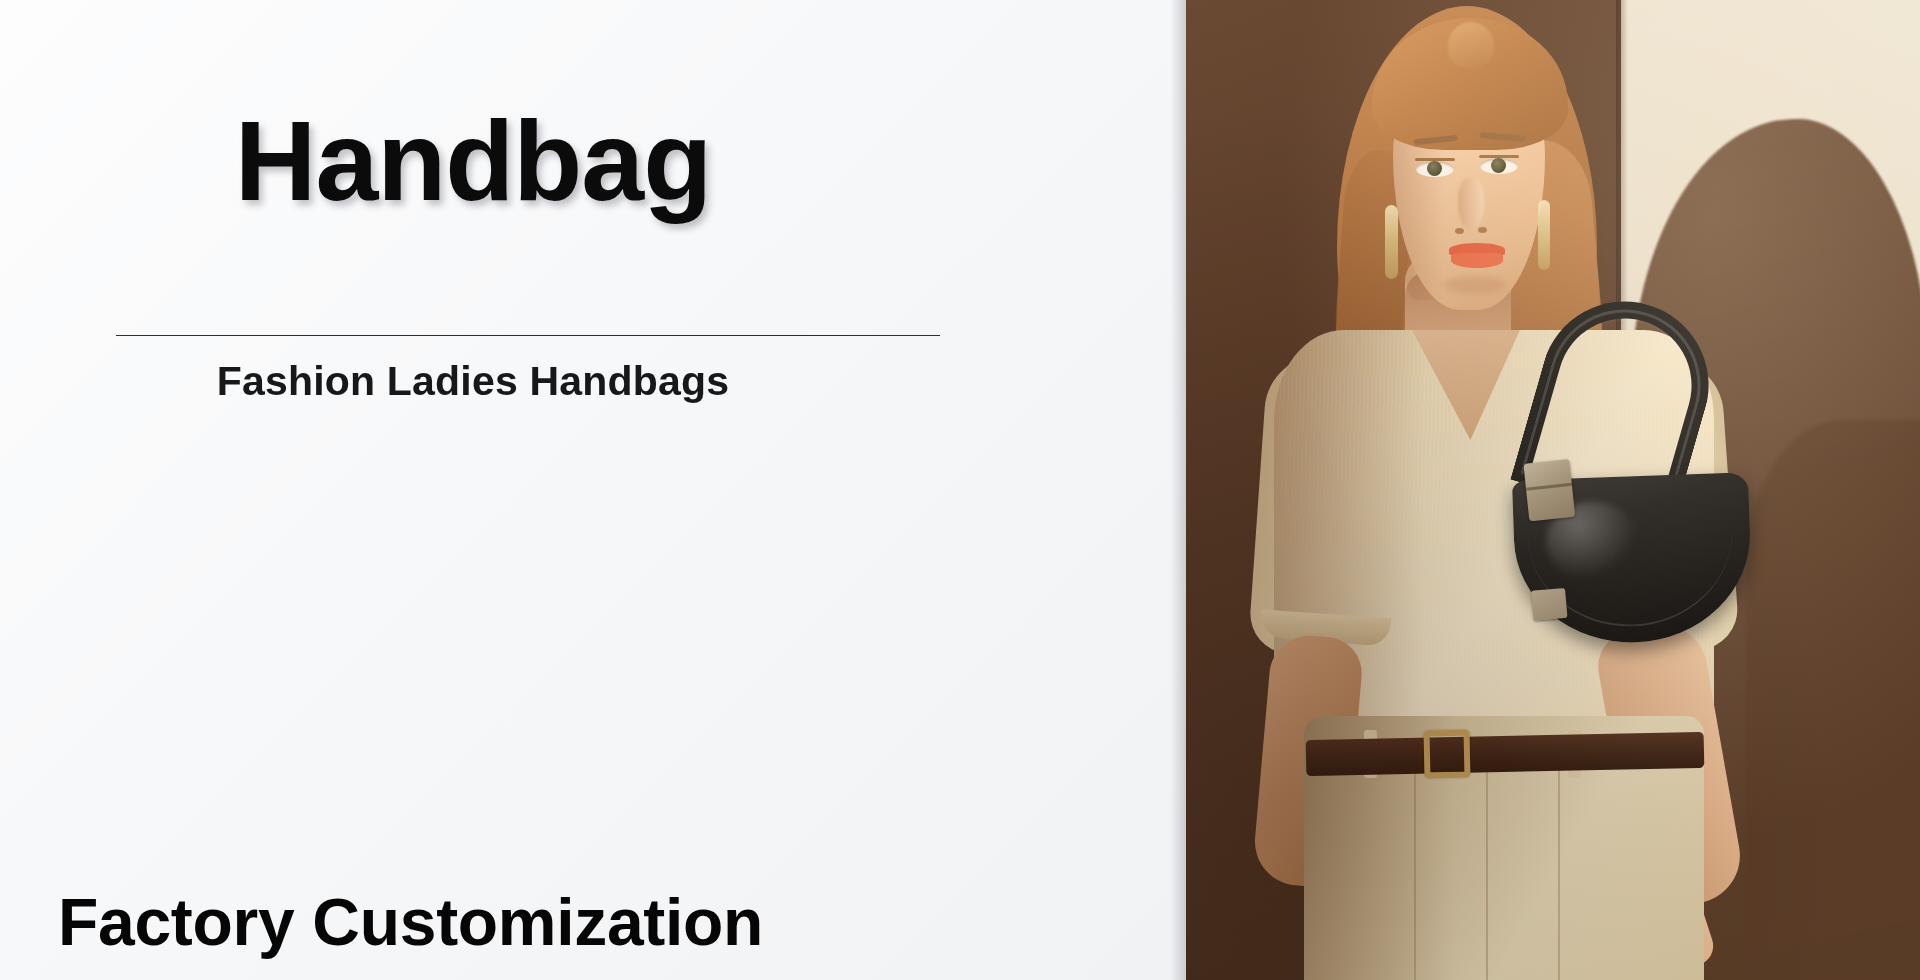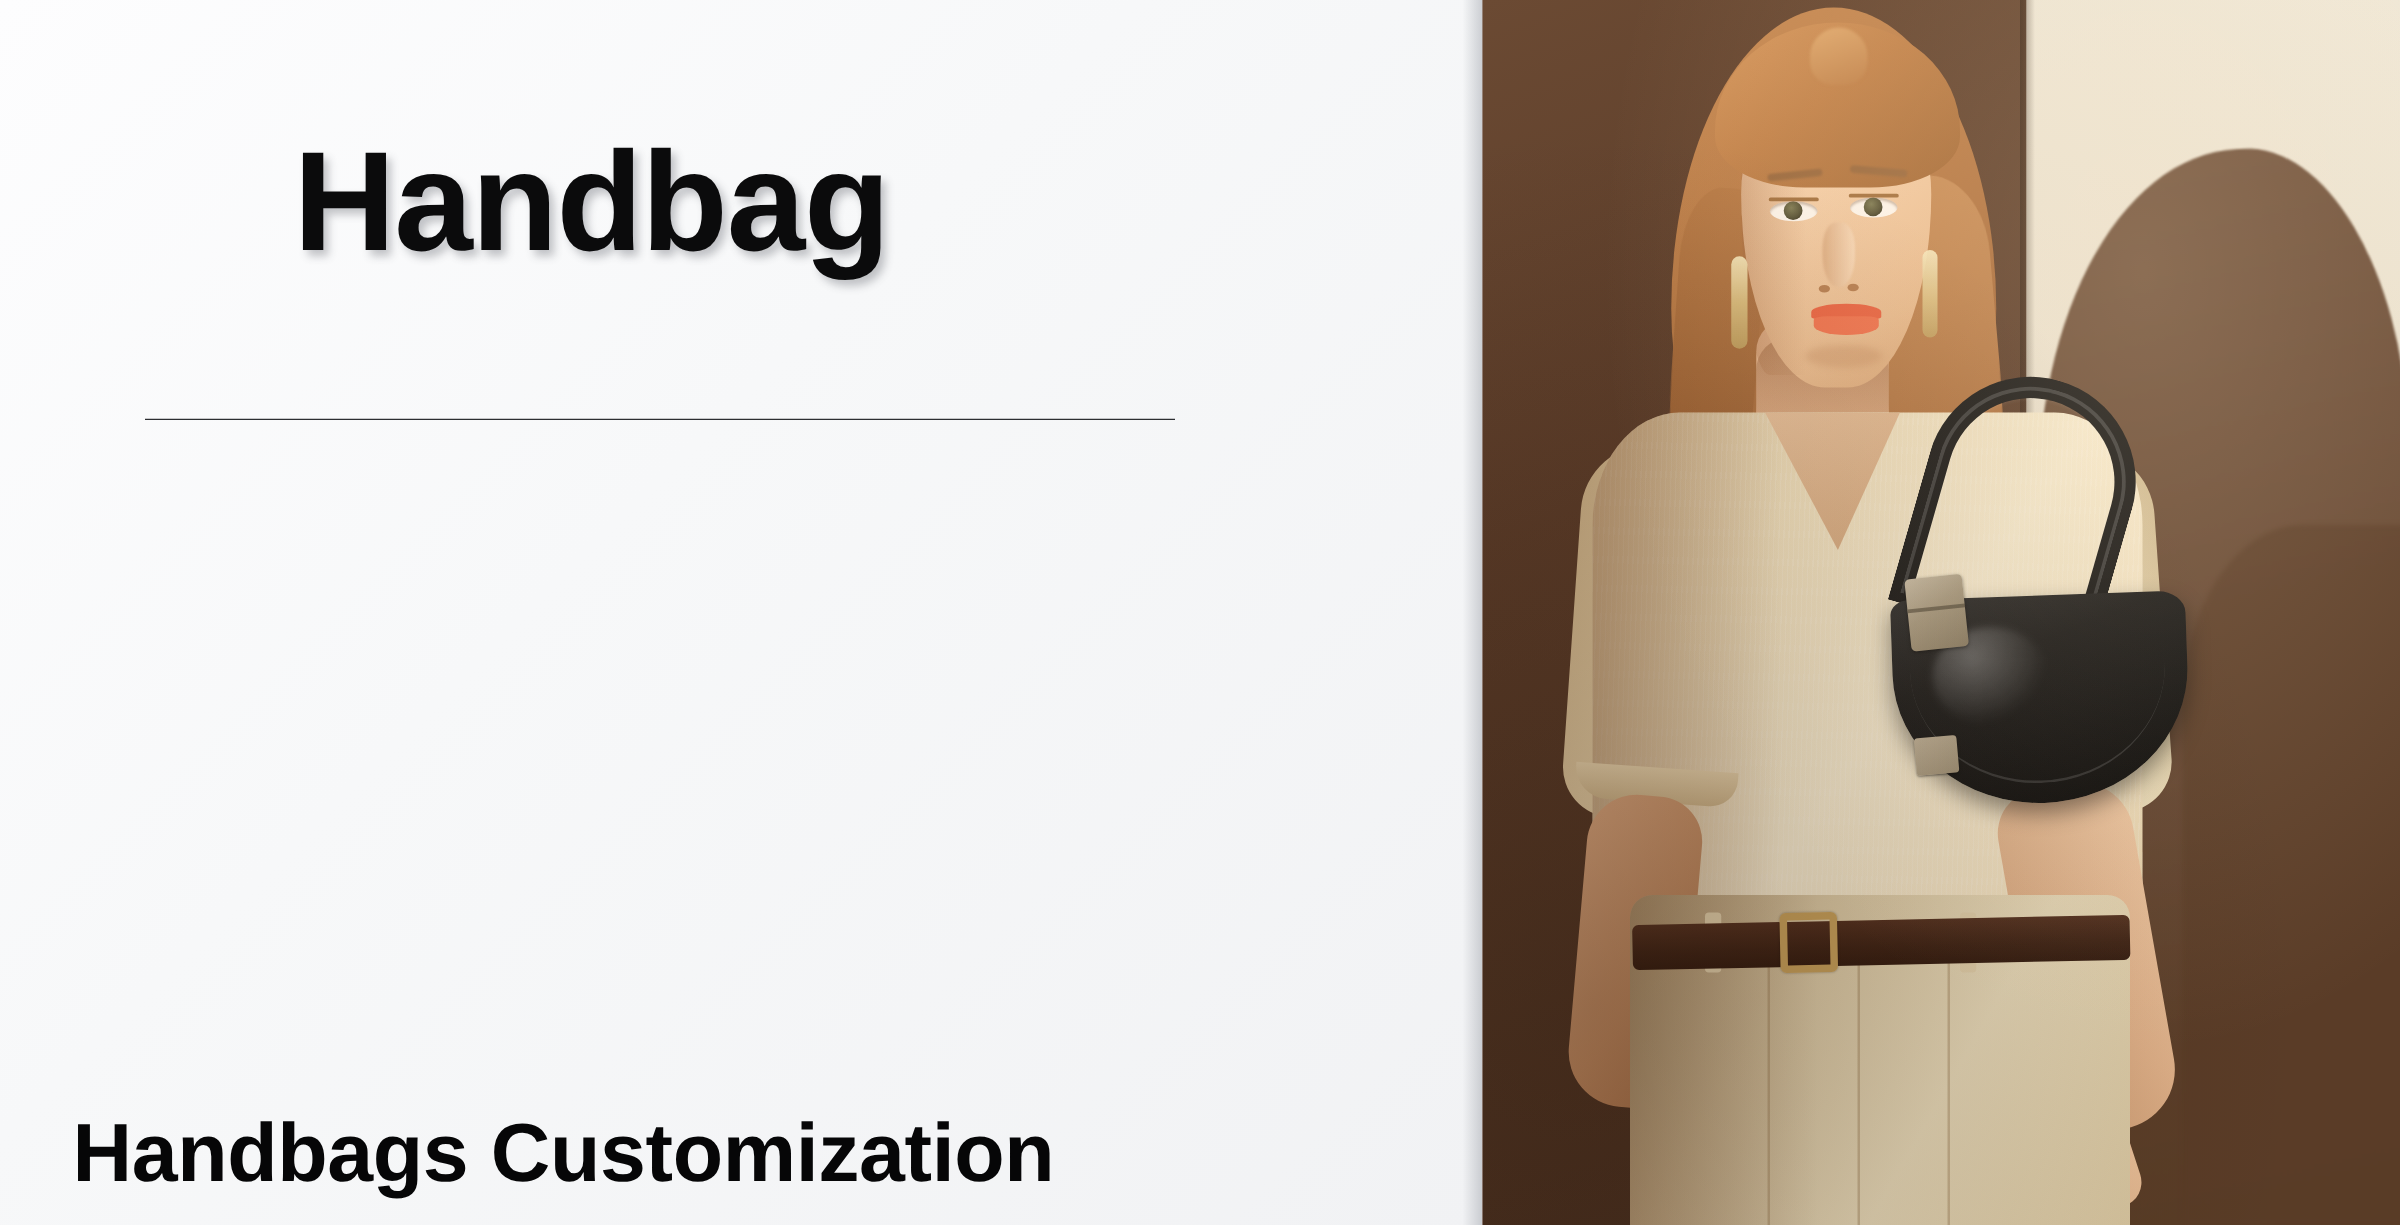--- a/index.html
+++ b/index.html
@@ -458,23 +458,24 @@
 <body>
 
 <div class="banner">
 
   <section class="text-panel">
 
     <h1 class="headline">Handbag</h1>
 
     <div class="divider"></div>
 
+    <h2 class="subhead">Fashion Ladies Handbags</h2>
 
     <div class="tagline-block">
-      <div class="tagline-sub">Handbags Customization</div>
+      <div class="tagline-sub">Factory Customization</div>
     </div>
 
   </section>
 
   <section class="photo-panel">
 
     <div class="wall-dark"></div>
     <div class="wall-light"></div>
     <div class="wall-edge"></div>
 

